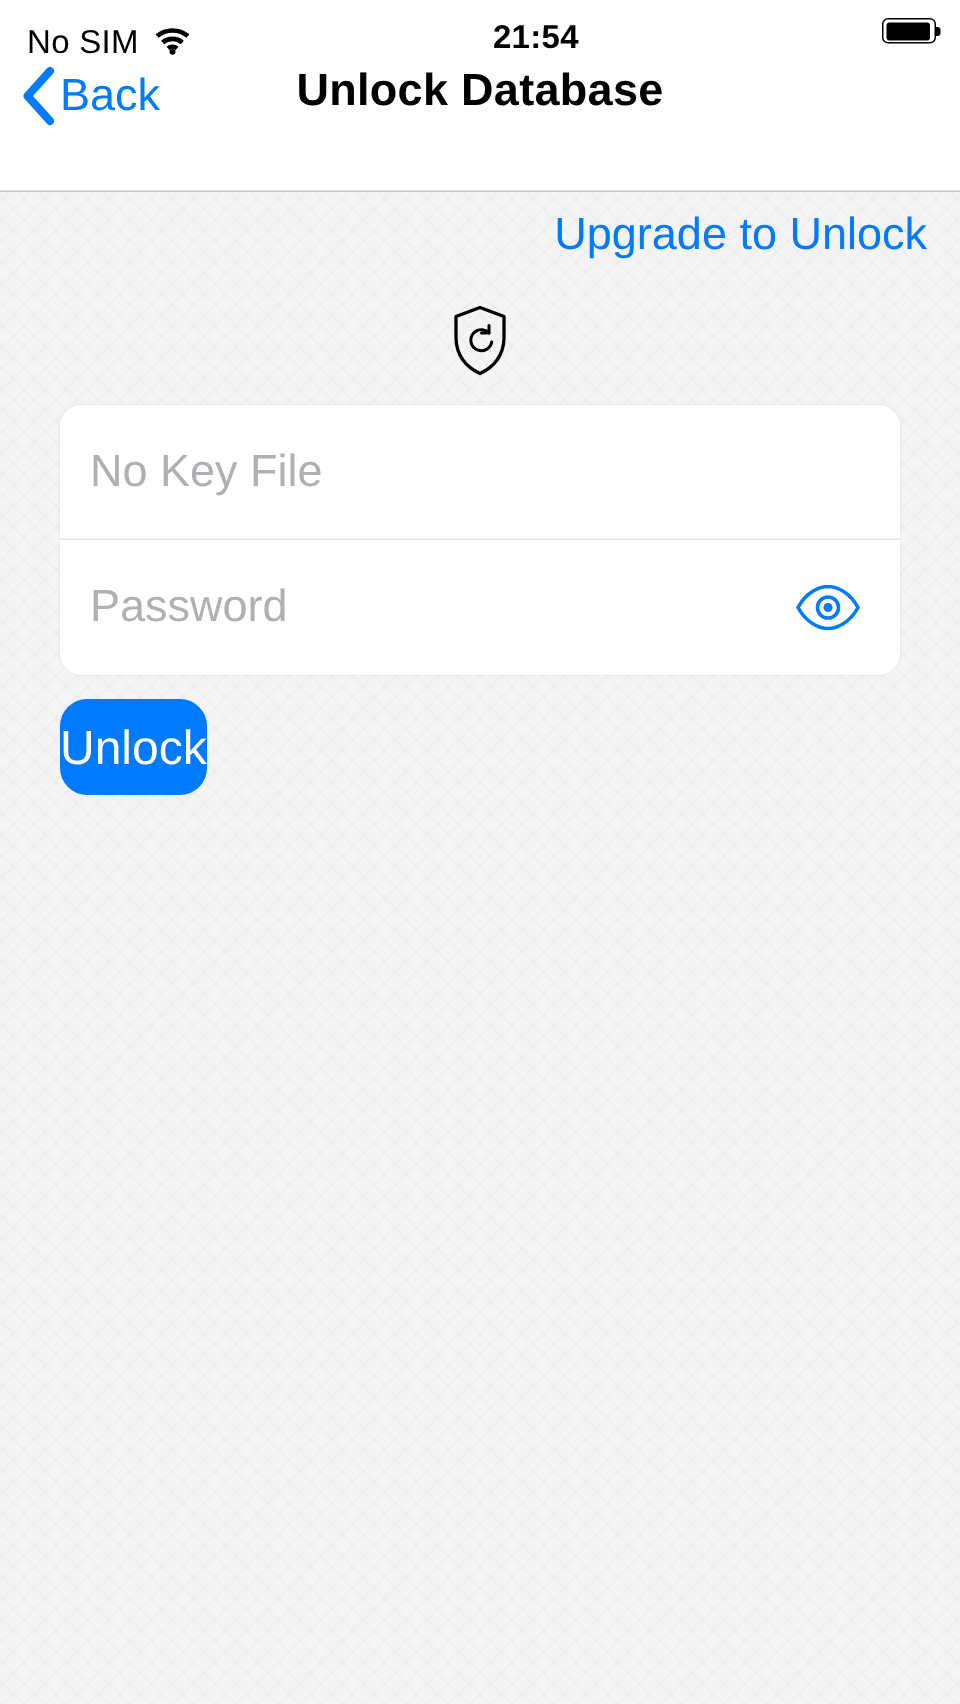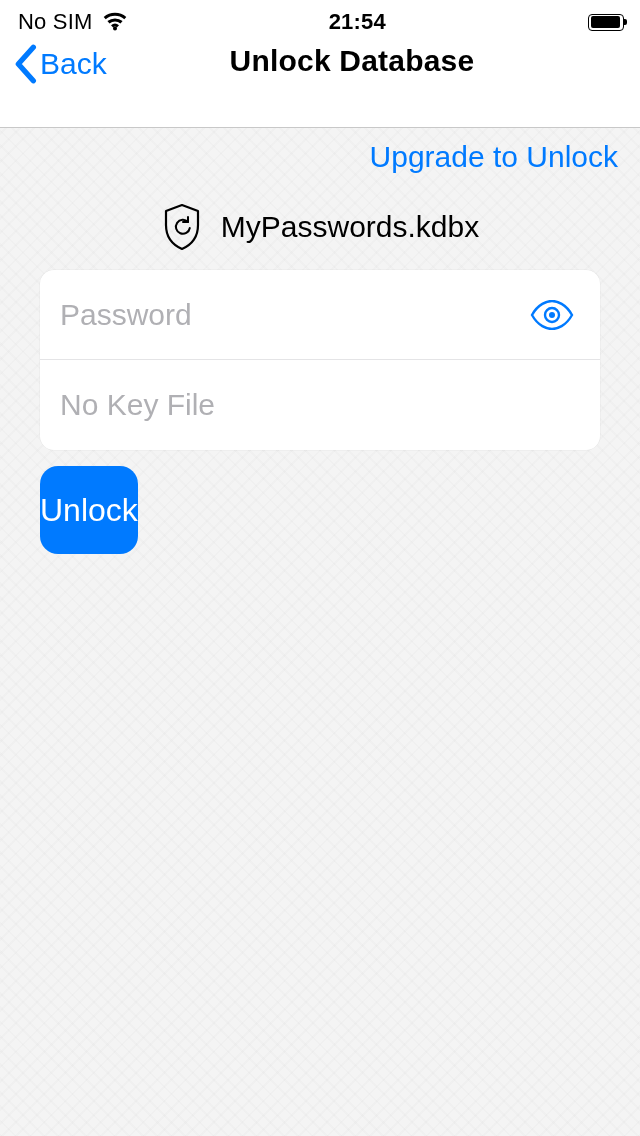--- a/index.html
+++ b/index.html
@@ -12,23 +12,22 @@
         repeating-linear-gradient(45deg, rgba(0,0,0,0.015) 0 2px, transparent 2px 10px),
         repeating-linear-gradient(-45deg, rgba(0,0,0,0.015) 0 2px, transparent 2px 10px);
       overflow: hidden;
       position: relative;
     }
 
     
     .status-bar {
       height: 44px;
       display: flex;
-      align-items: center;
       justify-content: space-between;
-      padding: 0 16px 0 18px;
+      padding: 12px 16px 0 18px;
       background: #fff;
       font-size: 22px;
       font-weight: 400;
       color: #000;
       letter-spacing: 0.2px;
     }
     .status-left { display: flex; align-items: center; gap: 10px; }
     .status-wifi { width: 24px; height: 24px; }
     .status-time { font-weight: 600; font-size: 22px; }
     .status-batt {
@@ -55,21 +54,21 @@
       padding: 0 12px;
     }
     .nav-back {
       display: flex; align-items: center; gap: 2px;
       color: #007aff; font-size: 30px; font-weight: 400;
       cursor: pointer;
     }
     .nav-back svg { width: 26px; height: 40px; }
     .nav-title {
       position: absolute; left: 50%; transform: translateX(-50%);
-      font-size: 30px; font-weight: 700; color: #000; letter-spacing: 0.2px; margin-left: 32px;
+      font-size: 30px; font-weight: 700; color: #000; letter-spacing: 0.2px;
     }
 
     
     .upgrade-row {
       text-align: right; padding: 12px 22px 0 0;
     }
     .upgrade-link {
       color: #007aff; font-size: 30px; font-weight: 400; cursor: pointer;
     }
 
@@ -100,21 +99,21 @@
       font-size: 30px; color: #000;
     }
     .pw-input::placeholder { color: #b0b0b4; }
     .eye-btn { color: #007aff; cursor: pointer; padding: 6px; }
     .eye-btn svg { width: 44px; height: 30px; display: block; }
     .keyfile-text { font-size: 30px; color: #b0b0b4; }
 
     
     .unlock-btn {
       margin: 16px 40px 0;
-      height: 88px;
+      height: 64px;
       background: #007aff;
       color: #fff;
       font-size: 32px;
       font-weight: 400;
       border-radius: 18px;
       display: flex; align-items: center; justify-content: center;
       cursor: pointer; border: none;
     }
   </style>
 </head>
@@ -146,32 +145,31 @@
 <div class="upgrade-row">
   <span class="upgrade-link">Upgrade to Unlock</span>
 </div>
 
 <div class="file-row">
   <svg viewBox="0 0 42 50">
     <path d="M21 3 L37 9 V23 C37 35 30 43 21 47 C12 43 5 35 5 23 V9 Z" fill="none" stroke="#000" stroke-width="2.2" stroke-linejoin="round"></path>
     <path d="M27 20 a7 7 0 1 0 1.8 6" fill="none" stroke="#000" stroke-width="2" stroke-linecap="round"></path>
     <path d="M27 15 L27 20 L22 20" fill="none" stroke="#000" stroke-width="2" stroke-linecap="round" stroke-linejoin="round"></path>
   </svg>
-  <span class="file-name">MyPasswords.kdbx</span>
 </div>
 
 <div class="card">
+  <div class="card-row">
+    <span class="keyfile-text">No Key File</span>
+  </div>
   <div class="card-row">
     <input class="pw-input" type="password" placeholder="Password" style="">
     <span class="eye-btn">
       <svg viewBox="0 0 44 30">
         <path d="M2 15 C8 4 17 1 22 1 C27 1 36 4 42 15 C36 26 27 29 22 29 C17 29 8 26 2 15 Z" fill="none" stroke="#007aff" stroke-width="2.4"></path>
         <circle cx="22" cy="15" r="7" fill="none" stroke="#007aff" stroke-width="2.4"></circle>
         <circle cx="22" cy="15" r="3" fill="#007aff"></circle>
       </svg>
     </span>
   </div>
-  <div class="card-row">
-    <span class="keyfile-text">No Key File</span>
-  </div>
 </div>
 
 <button class="unlock-btn">Unlock</button>
 
 </body></html>

